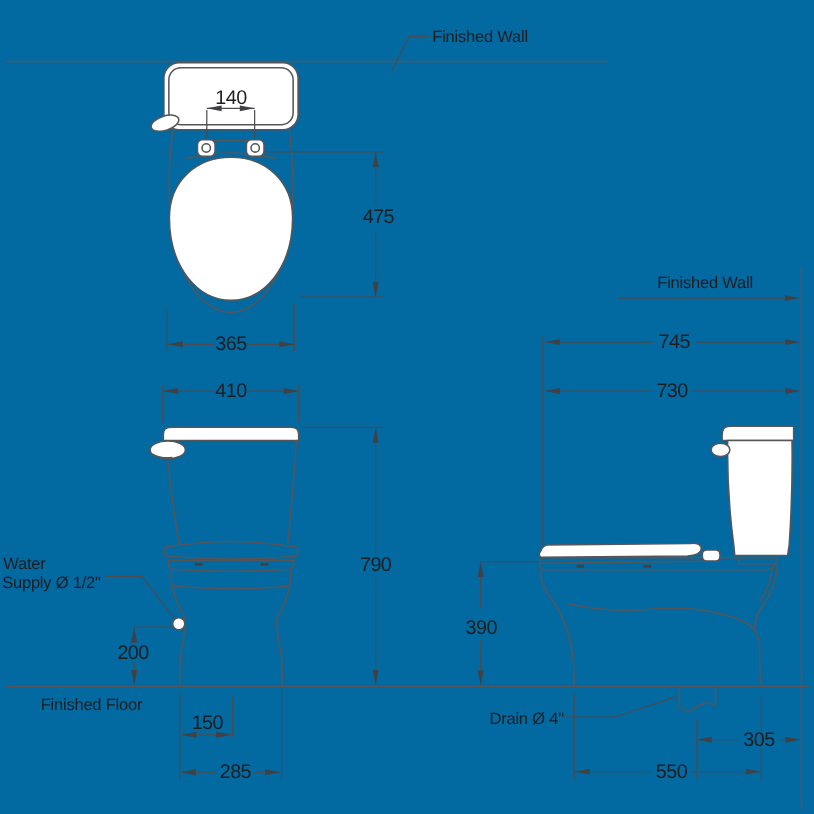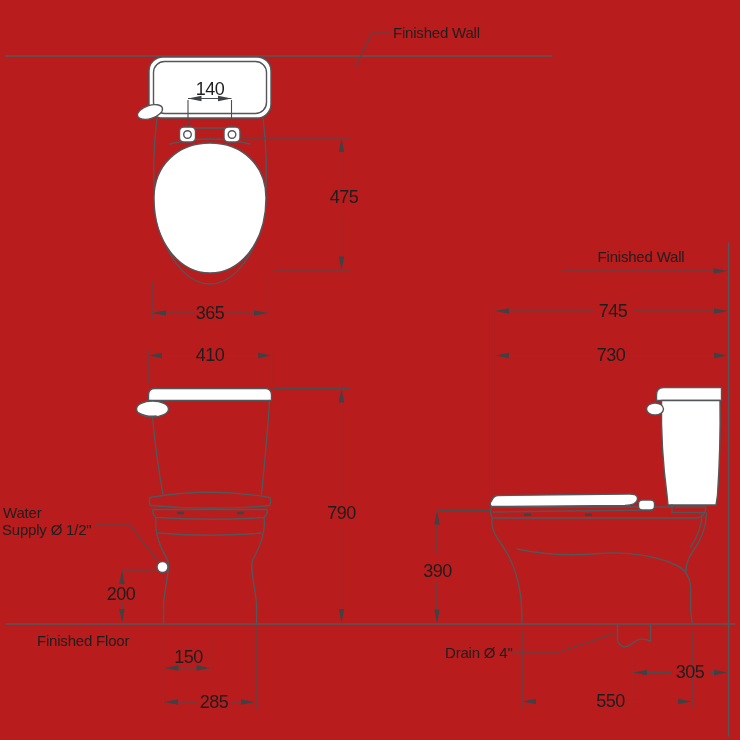--- a/index.html
+++ b/index.html
@@ -1,16 +1,16 @@
 <!DOCTYPE html>
 <html><head>
 <meta charset="utf-8">
 <style>
   html,body{margin:0;padding:0;background:#ffffff;}
-  #canvas{position:relative;width:740px;height:740px;background:#b91c1c;overflow:hidden;}
+  #canvas{position:relative;width:740px;height:740px;background:#0369a1;overflow:hidden;}
   svg{display:block;}
   .ol  {fill:none;stroke:#55565a;stroke-width:1.4;stroke-linecap:round;stroke-linejoin:round;}
   .olw {fill:#ffffff;stroke:#55565a;stroke-width:1.4;stroke-linecap:round;stroke-linejoin:round;}
   .dl  {fill:none;stroke:#4b4c50;stroke-width:1.1;stroke-linecap:butt;}
   .ah  {fill:#404144;stroke:none;}
   .bmp {fill:none;stroke:#404144;stroke-width:2.6;}
   .dim {font-family:"Liberation Sans",sans-serif;font-size:18px;fill:#1e1e20;letter-spacing:-0.5px;}
   .lbl {font-family:"Liberation Sans",sans-serif;font-size:15px;fill:#1e1e20;letter-spacing:-0.2px;}
 </style>
 </head>

